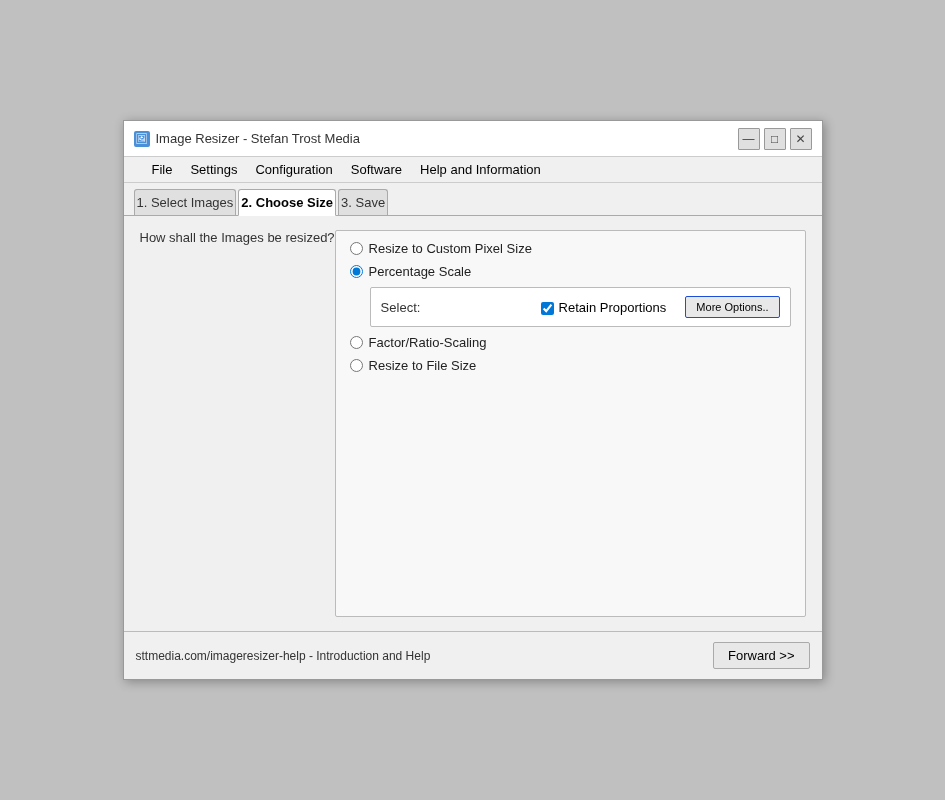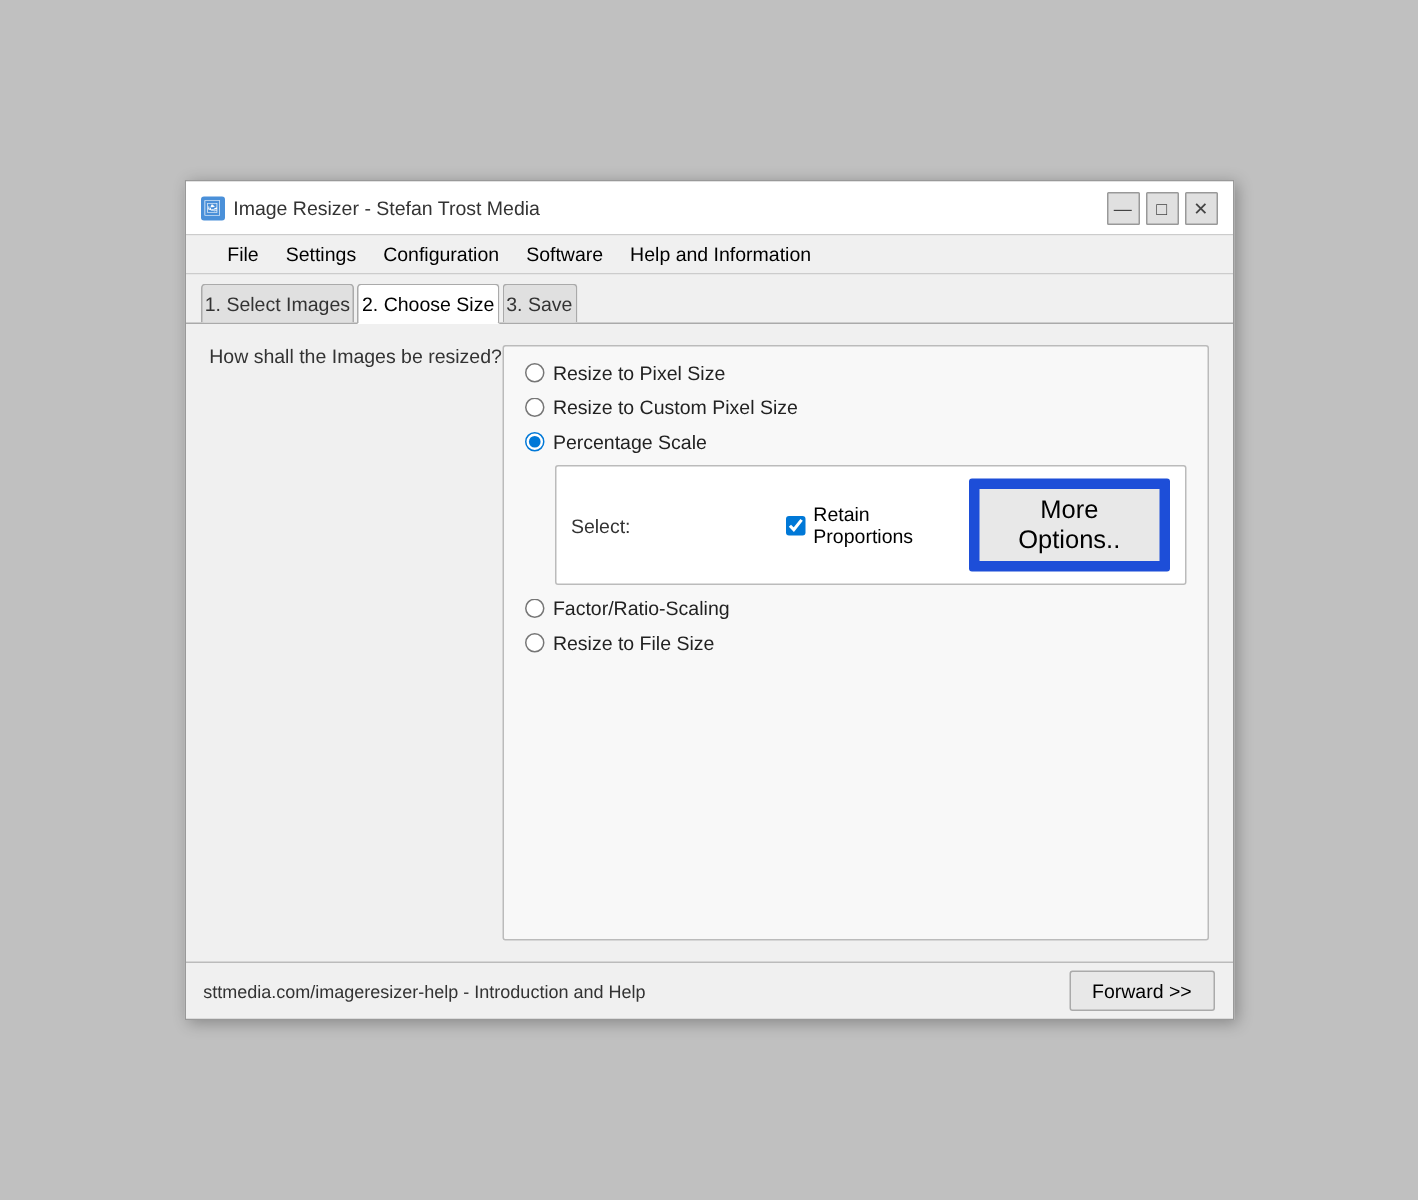--- a/index.html
+++ b/index.html
@@ -101,21 +101,21 @@
       border-radius: 3px 3px 0 0;
       font-size: 13px;
       color: #333;
       margin-right: 2px;
     }
     .tab.active {
       background: #fff;
       border-bottom: 1px solid #fff;
       margin-bottom: -1px;
       color: #000;
-      font-weight: 400;
+      font-weight: 700;
       z-index: 1;
     }
 
     .content-area {
       background: #f0f0f0;
       padding: 14px 16px;
       flex: 1;
       display: flex;
       flex-direction: row;
     }
@@ -191,45 +191,45 @@
       position: absolute;
       right: 5px;
       top: 50%;
       transform: translateY(-50%);
       pointer-events: none;
       font-size: 11px;
       color: #555;
     }
     .checkbox-row {
       display: flex;
-      align-items: center;
+      align-items: flex-end;
       gap: 5px;
     }
     .checkbox-row input[type="checkbox"] {
       accent-color: #0078d7;
       cursor: pointer;
     }
     .more-options-btn {
-      border: 7px solid #1d4ed8;
+      border: 1px solid #1d4ed8;
       background: #e8e8e8;
       padding: 4px 10px;
       cursor: pointer;
-      font-size: 17px;
+      font-size: 11px;
       border-radius: 2px;
       margin-left: auto;
     }
 
     .status-bar {
       border-top: 1px solid #bbb;
       background: #f0f0f0;
       padding: 6px 12px;
       display: flex;
       align-items: center;
       justify-content: space-between;
-      height: 38px;
+      height: 48px;
     }
     .status-text {
       font-size: 12px;
       color: #333;
     }
     .forward-btn {
       border: 1px solid #aaa;
       background: #e8e8e8;
       padding: 5px 14px;
       cursor: pointer;
@@ -266,24 +266,20 @@
     <div class="tab">1. Select Images</div>
     <div class="tab active">2. Choose Size</div>
     <div class="tab">3. Save</div>
   </div>
 
   <div class="content-area">
     <div class="section-label">How shall the Images be resized?</div>
 
     <div class="options-panel">
 
-      <label class="radio-option">
-        <input type="radio" name="resize-mode" style="">
-        <span class="radio-label">Resize to Pixel Size</span>
-      </label>
 
       <label class="radio-option">
         <input type="radio" name="resize-mode" style="">
         <span class="radio-label">Resize to Custom Pixel Size</span>
       </label>
 
       <label class="radio-option">
         <input type="radio" name="resize-mode" checked="" style="">
         <span class="radio-label">Percentage Scale</span>
       </label>

